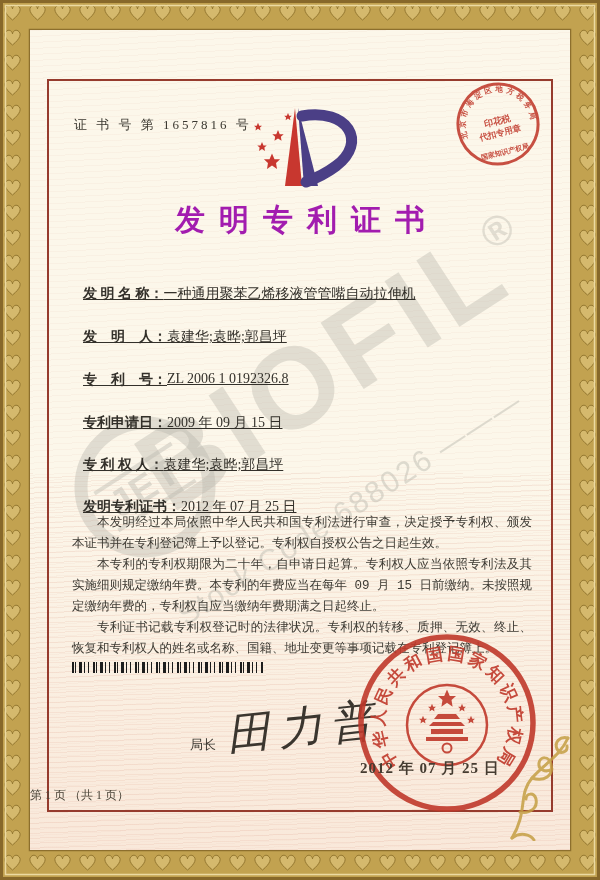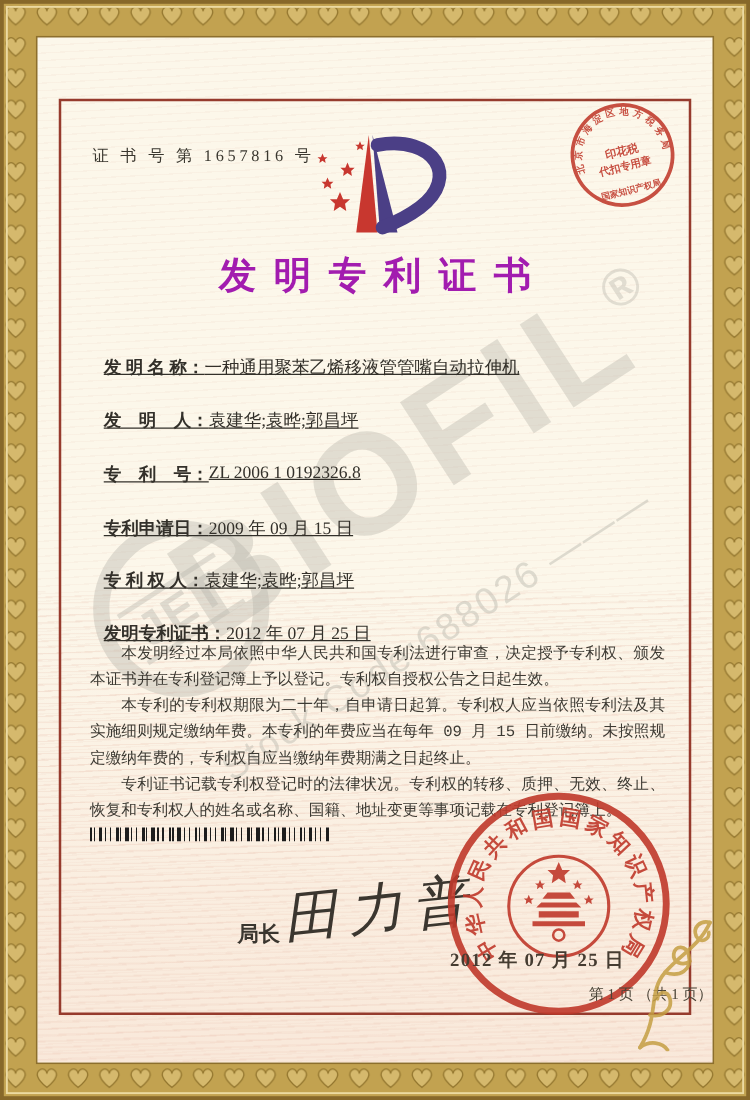--- a/index.html
+++ b/index.html
@@ -37,28 +37,28 @@
   .frow .flabel{font-weight:bold;white-space:nowrap;color:#33302a;}
   .frow .fvalue{white-space:nowrap;color:#33302a;}
   .f0{top:255px}.f1{top:298px}.f2{top:341px}.f3{top:384px}.f4{top:426px}.f5{top:468px}
   .body-text{position:absolute;left:42px;width:460px;top:483px;font-size:12.5px;
              line-height:21px;text-align:justify;color:#3d3a33;font-family:Liberation Mono, monospace;}
   .body-text p{margin:0;text-indent:2em;}
   .barcode{position:absolute;left:42px;top:632px;width:192px;height:11px;
            background:repeating-linear-gradient(90deg,#1d1d1d 0 2px,transparent 2px 3px,
              #1d1d1d 3px 4px,transparent 4px 7px,#1d1d1d 7px 10px,transparent 10px 12px,
              #1d1d1d 12px 13px,transparent 13px 16px,#1d1d1d 16px 17px,transparent 17px 21px);}
-  .sig-label{position:absolute;left:160px;top:706px;font-size:17px;font-weight:bold;color:#3a362f;}
+  .sig-label{position:absolute;left:160px;top:706px;font-size:13px;font-weight:normal;color:#3a362f;}
   .sig-name{position:absolute;left:196px;top:668px;font-size:44px;font-style:italic;
             transform:rotate(-6deg);color:#3b362f;letter-spacing:8px;}
   .seal{position:absolute;left:322px;top:598px;opacity:0.9;}
   .seal-date{position:absolute;left:330px;top:729px;font-size:15px;font-weight:bold;
              letter-spacing:1px;color:#46ureg;color:#453c31;z-index:7;}
   .flourish{position:absolute;left:468px;top:696px;z-index:4;opacity:0.85;}
-  .footer{position:absolute;left:0;right:0;top:757px;text-align:right;font-size:12px;color:#4a4438;}
+  .footer{position:absolute;left:0;right:0;top:757px;text-align:left;font-size:12px;color:#4a4438;}
   .seal-arc-text{font-size:17px;font-weight:bold;letter-spacing:3.5px;fill:#c0392b;}
   .stamp-arc-text{font-size:7.5px;letter-spacing:3px;fill:#c0392b;font-weight:bold;}
   .stamp-center{font-size:9px;fill:#c0392b;font-weight:bold;text-anchor:middle;}
   .jet-text{font-family:"Liberation Sans","DejaVu Sans",sans-serif;font-weight:bold;
             font-size:38px;fill:rgba(187,184,175,0.45);text-anchor:middle;letter-spacing:2px;}
 </style>
 </head>
 <body>
 
 <svg width="0" height="0" style="position:absolute">

